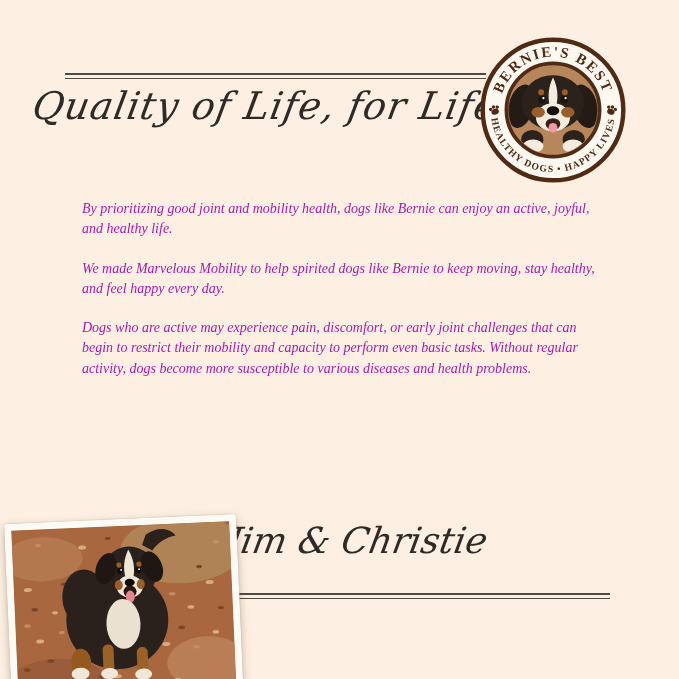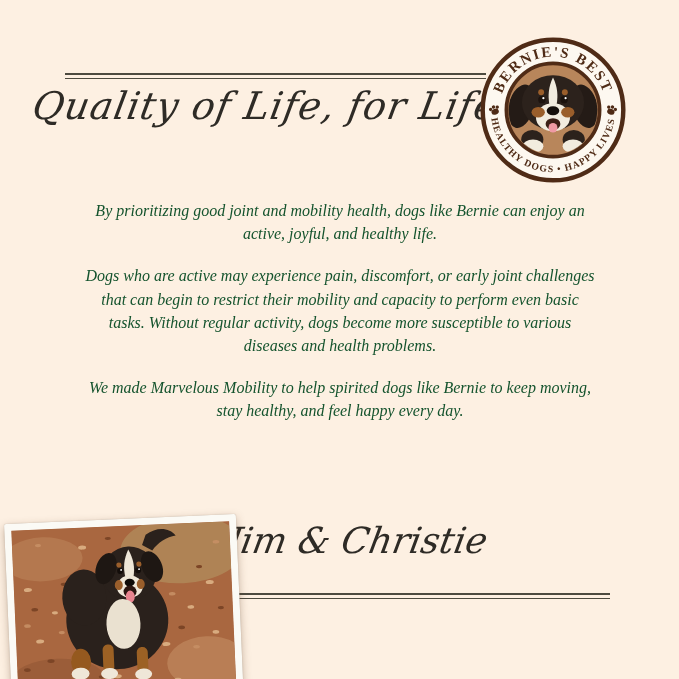--- a/index.html
+++ b/index.html
@@ -11,22 +11,22 @@
   .rule-top{left:65px;top:73px;width:421px;}
   .rule-bottom{left:238px;top:593px;width:372px;}
   .heading-wrap{position:absolute;left:40px;top:84px;width:450px;display:flex;justify-content:center;}
   .heading{
     font-family:"DejaVu Serif",serif;font-style:italic;font-weight:400;
     font-size:38px;color:#2e2b26;white-space:nowrap;transform:skewX(-10deg);
     letter-spacing:1px;
   }
   .content{position:absolute;left:82px;top:199px;width:516px;display:flex;flex-direction:column;gap:19px;}
   .content p{
-    margin:0;font-style:italic;font-size:16px;line-height:1.45;
-    text-align:center;color:#14532d;font-family:"Liberation Serif",serif;
+    margin:0;font-style:italic;font-size:14px;line-height:1.45;
+    text-align:left;color:#a21caf;font-family:"Liberation Serif",serif;
   }
   .signature-wrap{position:absolute;left:177px;top:520px;width:360px;display:flex;justify-content:center;}
   .signature{
     font-family:"DejaVu Serif",serif;font-style:italic;font-size:36px;
     color:#2e2b26;white-space:nowrap;transform:skewX(-10deg);
   }
   .logo{position:absolute;left:479px;top:36px;width:148px;height:148px;}
   .polaroid{
     position:absolute;left:4px;top:524px;width:232px;height:186px;
     background:#fbfaf5;border-radius:2px;padding:7px;box-sizing:border-box;
@@ -97,22 +97,22 @@
     <g fill="#4f2b16" transform="translate(179,100) rotate(20) scale(1.5)">
       <ellipse cx="0" cy="1.6" rx="3.4" ry="2.6"></ellipse>
       <circle cx="-3.2" cy="-1.6" r="1.5"></circle>
       <circle cx="0" cy="-2.8" r="1.5"></circle>
       <circle cx="3.2" cy="-1.6" r="1.5"></circle>
     </g>
   </svg>
 
   <div class="content">
     <p>By prioritizing good joint and mobility health, dogs like Bernie can enjoy an active, joyful, and healthy life.</p>
+    <p>We made Marvelous Mobility to help spirited dogs like Bernie to keep moving, stay healthy, and feel happy every day.</p>
     <p>Dogs who are active may experience pain, discomfort, or early joint challenges that can begin to restrict their mobility and capacity to perform even basic tasks. Without regular activity, dogs become more susceptible to various diseases and health problems.</p>
-    <p>We made Marvelous Mobility to help spirited dogs like Bernie to keep moving, stay healthy, and feel happy every day.</p>
   </div>
 
   <div class="signature-wrap">
     <span class="signature">Jim &amp; Christie</span>
   </div>
 
   <div class="rule rule-bottom"></div>
 
   <div class="polaroid">
     <div class="photo">

